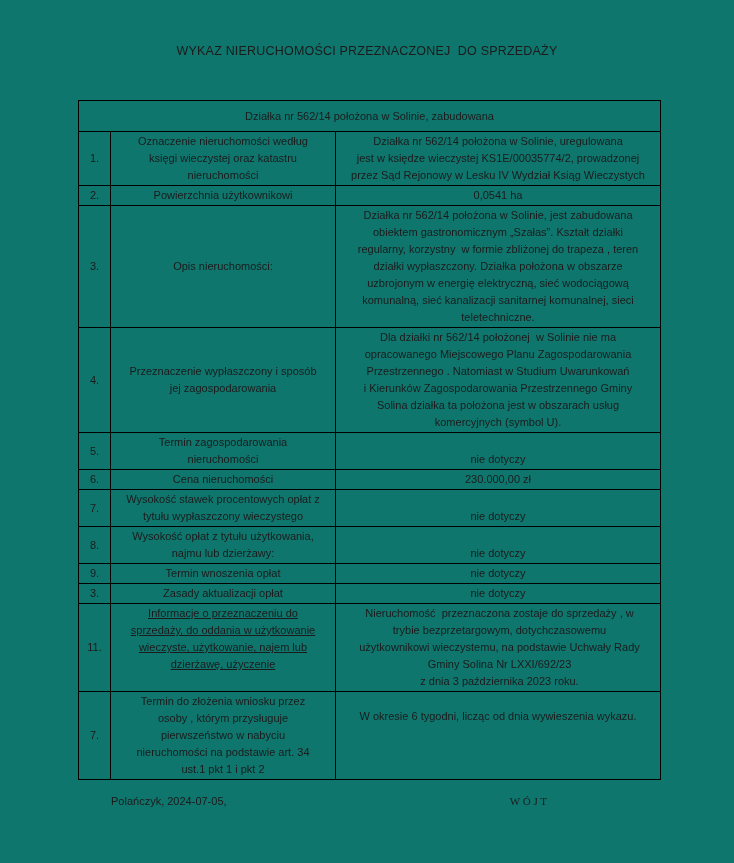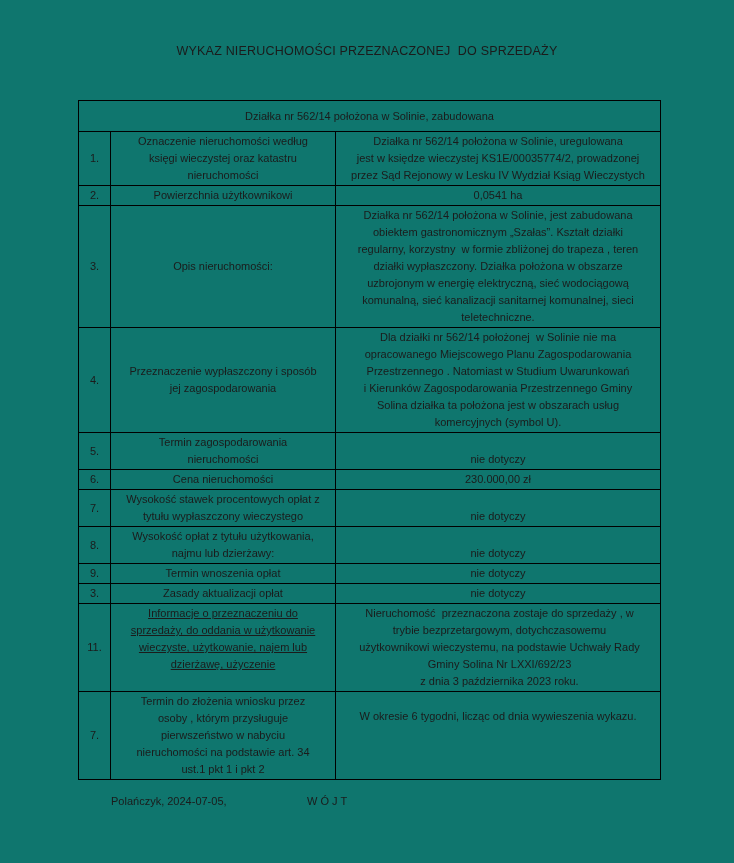--- a/index.html
+++ b/index.html
@@ -63,21 +63,21 @@
   tr.r5 td.value,
   tr.r7 td.value,
   tr.r8 td.value  { vertical-align: bottom; }
   tr.r11 td.value { vertical-align: top; text-align: center; padding-left: 6px; margin-top: 48px; }
   tr.r11 td.label { vertical-align: top; text-decoration: underline; }
   tr.r12 td.value { vertical-align: top; padding-top: 16px; }
   tr.r12 td.label { vertical-align: top; margin-top: 12px; }
 
   .footer { position: absolute; left: 0; top: 793px; width: 734px; font-size: 11px; line-height: 17px; }
   .place-date { position: absolute; left: 70px; top: 0; white-space: pre-wrap; padding-left: 41px; }
-  .signature  { position: absolute; left: 307px; top: 0; width: 240px; text-align: left; }
+  .signature  { position: absolute; left: 307px; top: 0; width: 240px; text-align: right; font-family: Liberation Serif, serif; }
   .signature .sig-title { white-space: pre-wrap; }
   .signature .sig-name  { white-space: pre-wrap; }
 </style>
 </head>
 <body>
 
 <div class="page">
 
   <div class="doc-title">WYKAZ NIERUCHOMOŚCI PRZEZNACZONEJ  DO SPRZEDAŻY</div>
 

